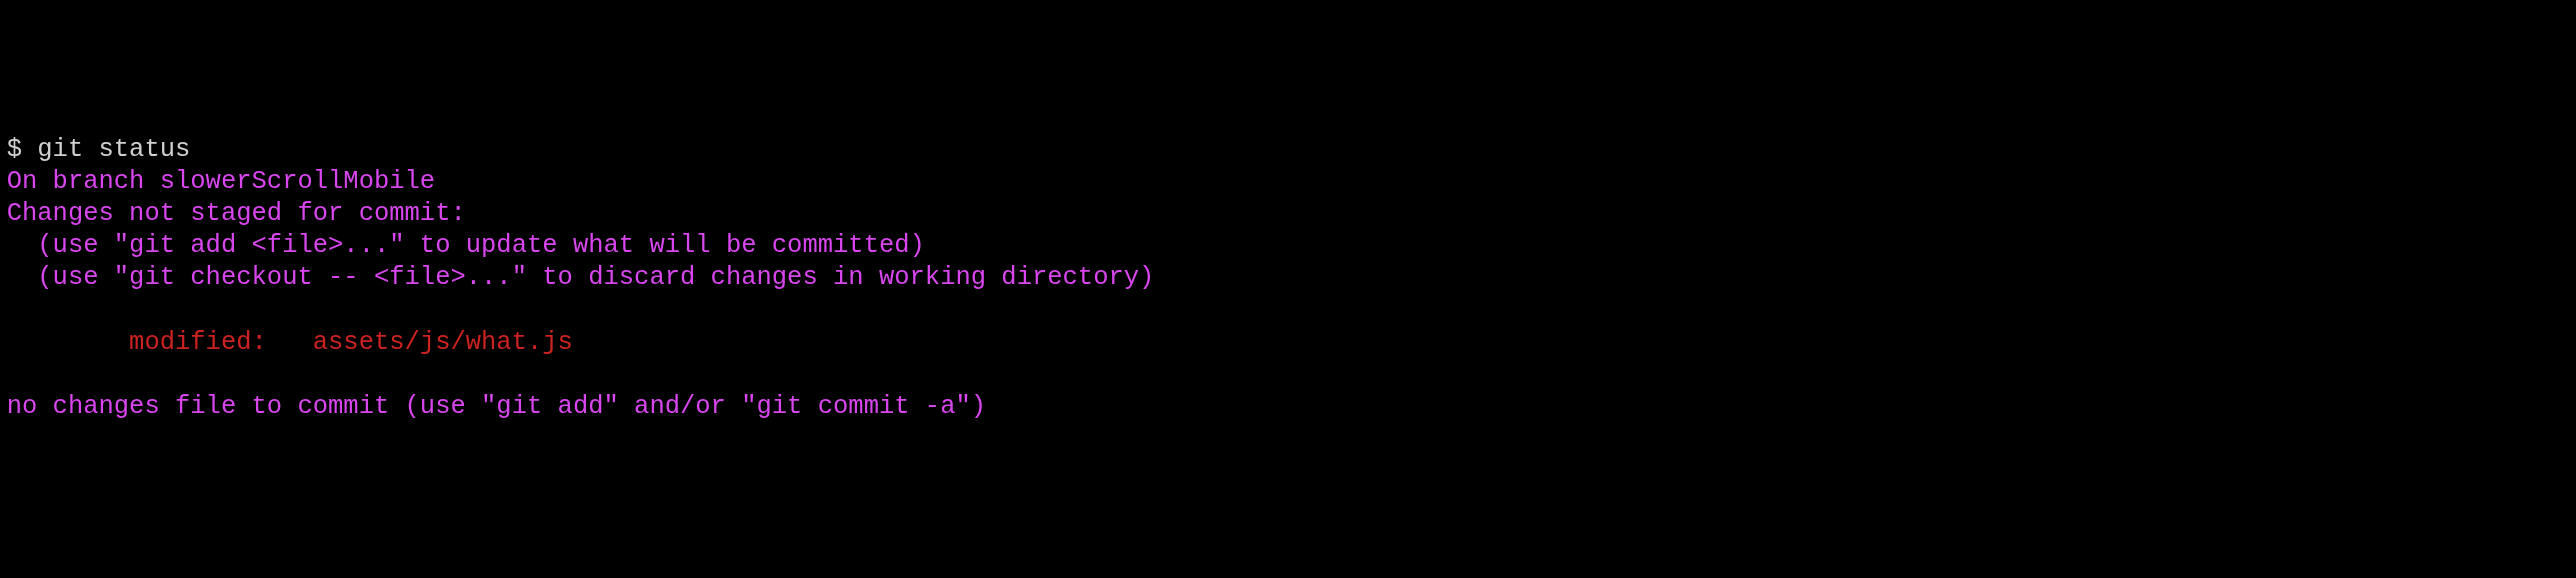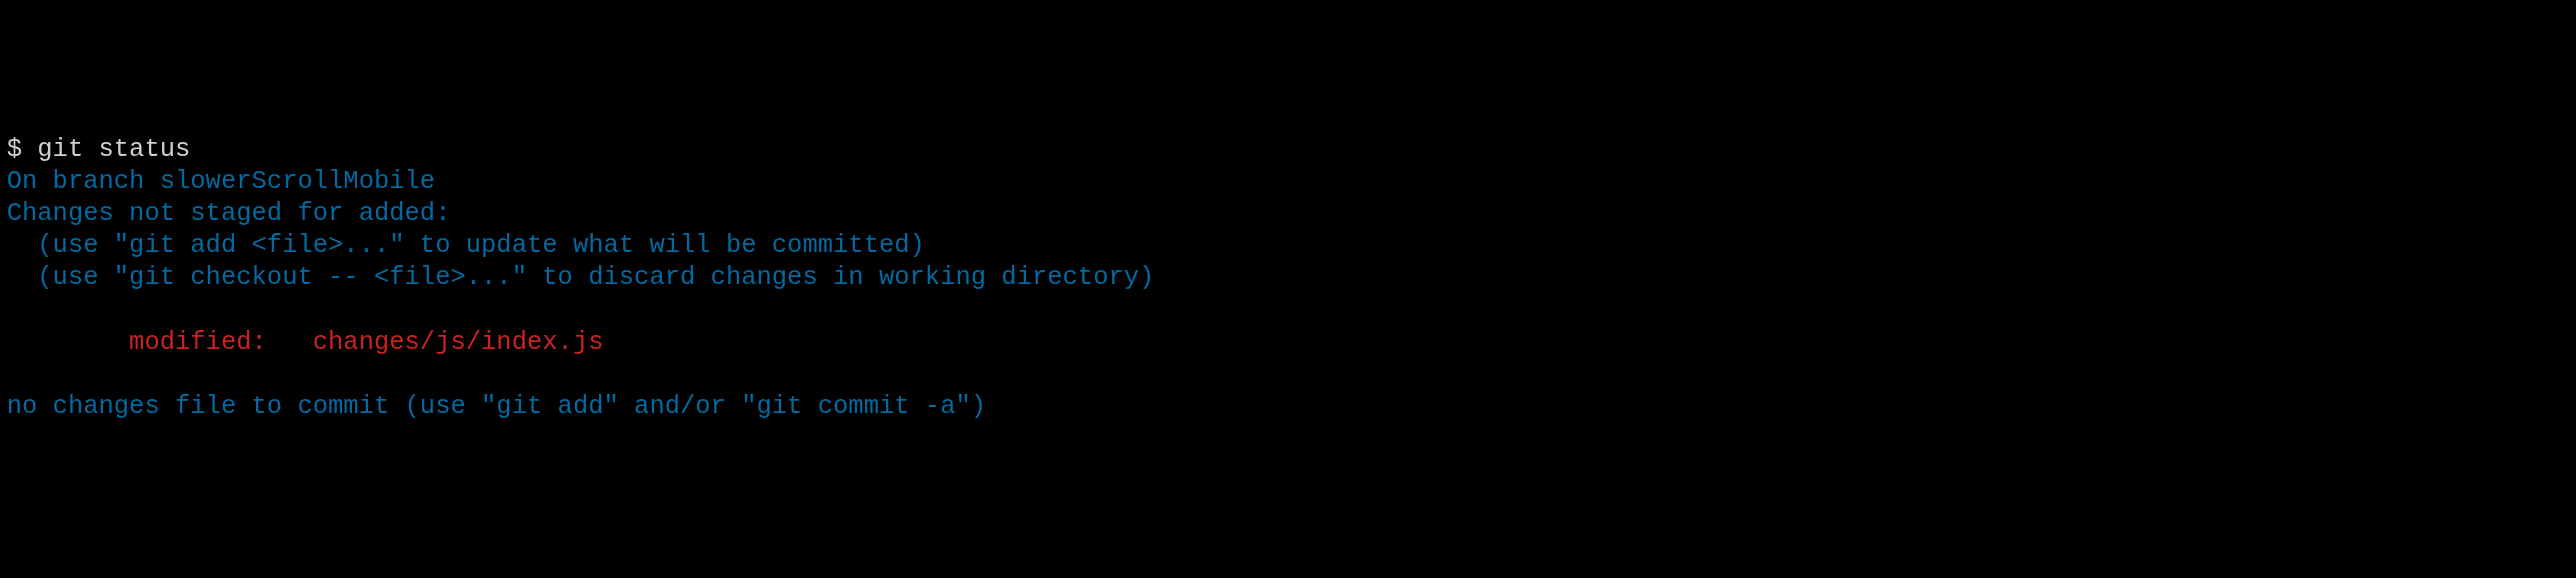--- a/index.html
+++ b/index.html
@@ -23,36 +23,36 @@
       color: #d0d0d0;
     }
     .prompt-symbol {
       color: #d0d0d0;
     }
     .command {
       color: #d0d0d0;
       text-align: right;
     }
     .output-line {
-      color: #0369a1;
+      color: #d946ef;
     }
     .modified-line {
       color: #cc2222;
     }
   </style>
 </head>
 <body>
 
 
 
 <div><span class="prompt-line"><span class="prompt-symbol">$ </span><span class="command">git status</span></span>
 <span class="output-line">On branch slowerScrollMobile</span>
-<span class="output-line">Changes not staged for added:</span>
+<span class="output-line">Changes not staged for commit:</span>
 <span class="output-line">  (use "git add &lt;file&gt;..." to update what will be committed)</span>
 <span class="output-line">  (use "git checkout -- &lt;file&gt;..." to discard changes in working directory)</span>
 
-<span class="modified-line">        modified:   changes/js/index.js</span>
+<span class="modified-line">        modified:   assets/js/what.js</span>
 
 <span class="output-line">no changes file to commit (use "git add" and/or "git commit -a")</span></div>
 
 
 
 
 
 </body></html>

